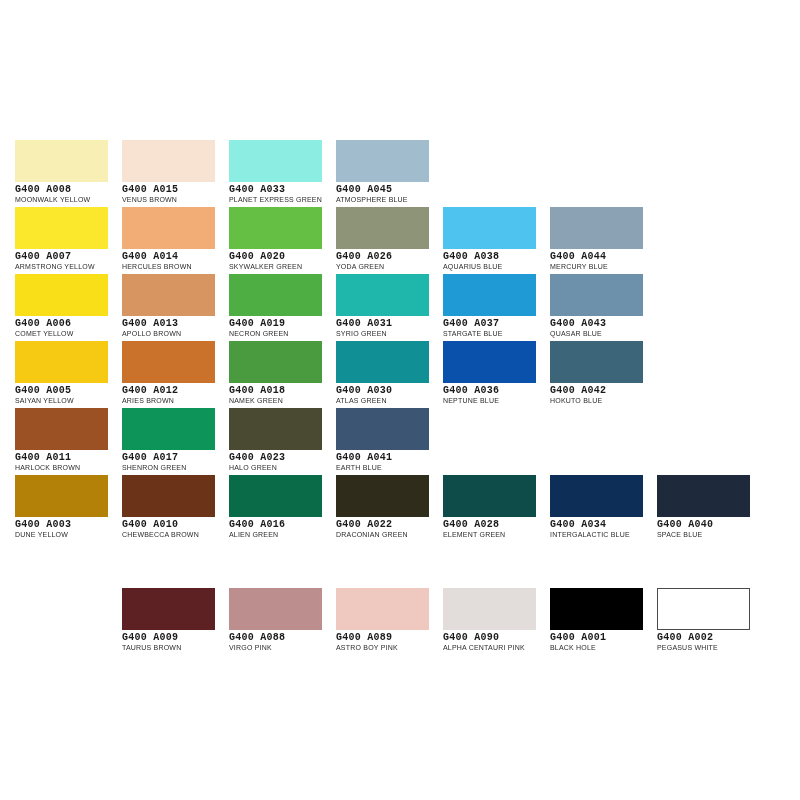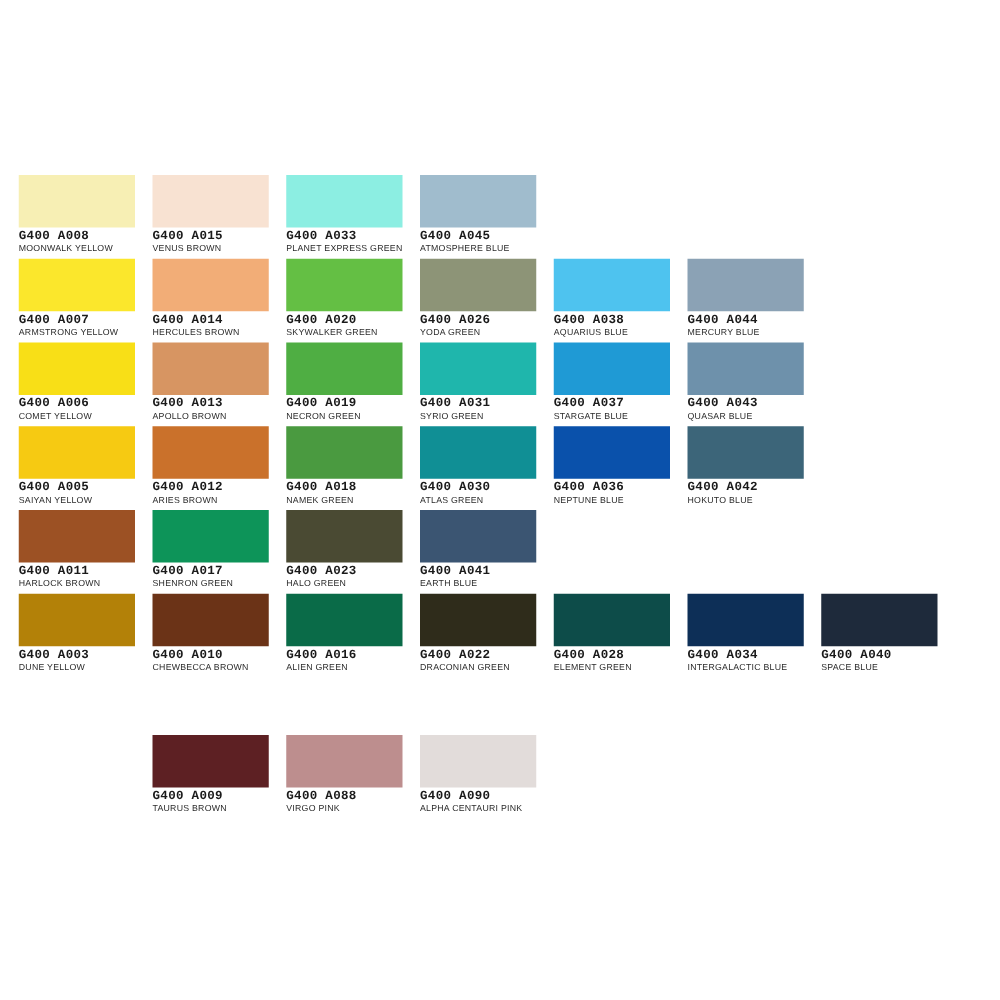--- a/index.html
+++ b/index.html
@@ -347,21 +347,42 @@
           </div>
         </div>
         <div class="swatch-cell">
           <div class="swatch-chip" style="background: rgb(189, 142, 142);"></div>
           <div class="swatch-labels">
             <div class="swatch-code">G400 A088</div>
             <div class="swatch-name">VIRGO PINK</div>
           </div>
         </div>
         <div class="swatch-cell">
+          <div class="swatch-chip" style="background: rgb(239, 200, 192);"></div>
+          <div class="swatch-labels">
+            <div class="swatch-code">G400 A089</div>
+            <div class="swatch-name">ASTRO BOY PINK</div>
+          </div>
+        </div>
+        <div class="swatch-cell">
           <div class="swatch-chip" style="background: rgb(226, 220, 218);"></div>
           <div class="swatch-labels">
             <div class="swatch-code">G400 A090</div>
             <div class="swatch-name">ALPHA CENTAURI PINK</div>
           </div>
         </div>
+        <div class="swatch-cell">
+          <div class="swatch-chip" style="background: rgb(0, 0, 0);"></div>
+          <div class="swatch-labels">
+            <div class="swatch-code">G400 A001</div>
+            <div class="swatch-name">BLACK HOLE</div>
+          </div>
+        </div>
+        <div class="swatch-cell">
+          <div class="swatch-chip outlined" style="background: rgb(255, 255, 255);"></div>
+          <div class="swatch-labels">
+            <div class="swatch-code">G400 A002</div>
+            <div class="swatch-name">PEGASUS WHITE</div>
+          </div>
+        </div>
       </div>
     </div>
 </div>
 
 </body></html>

